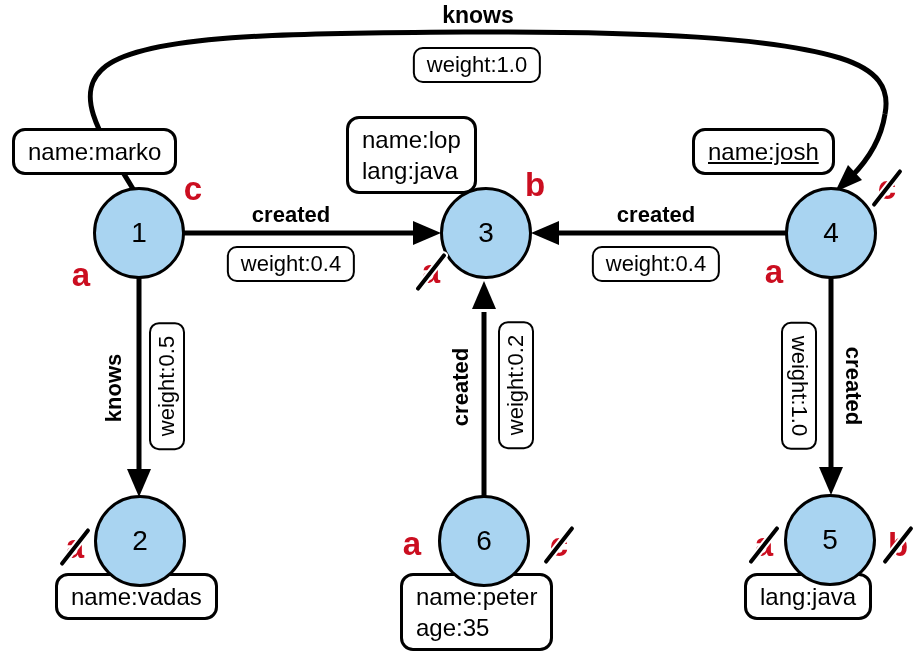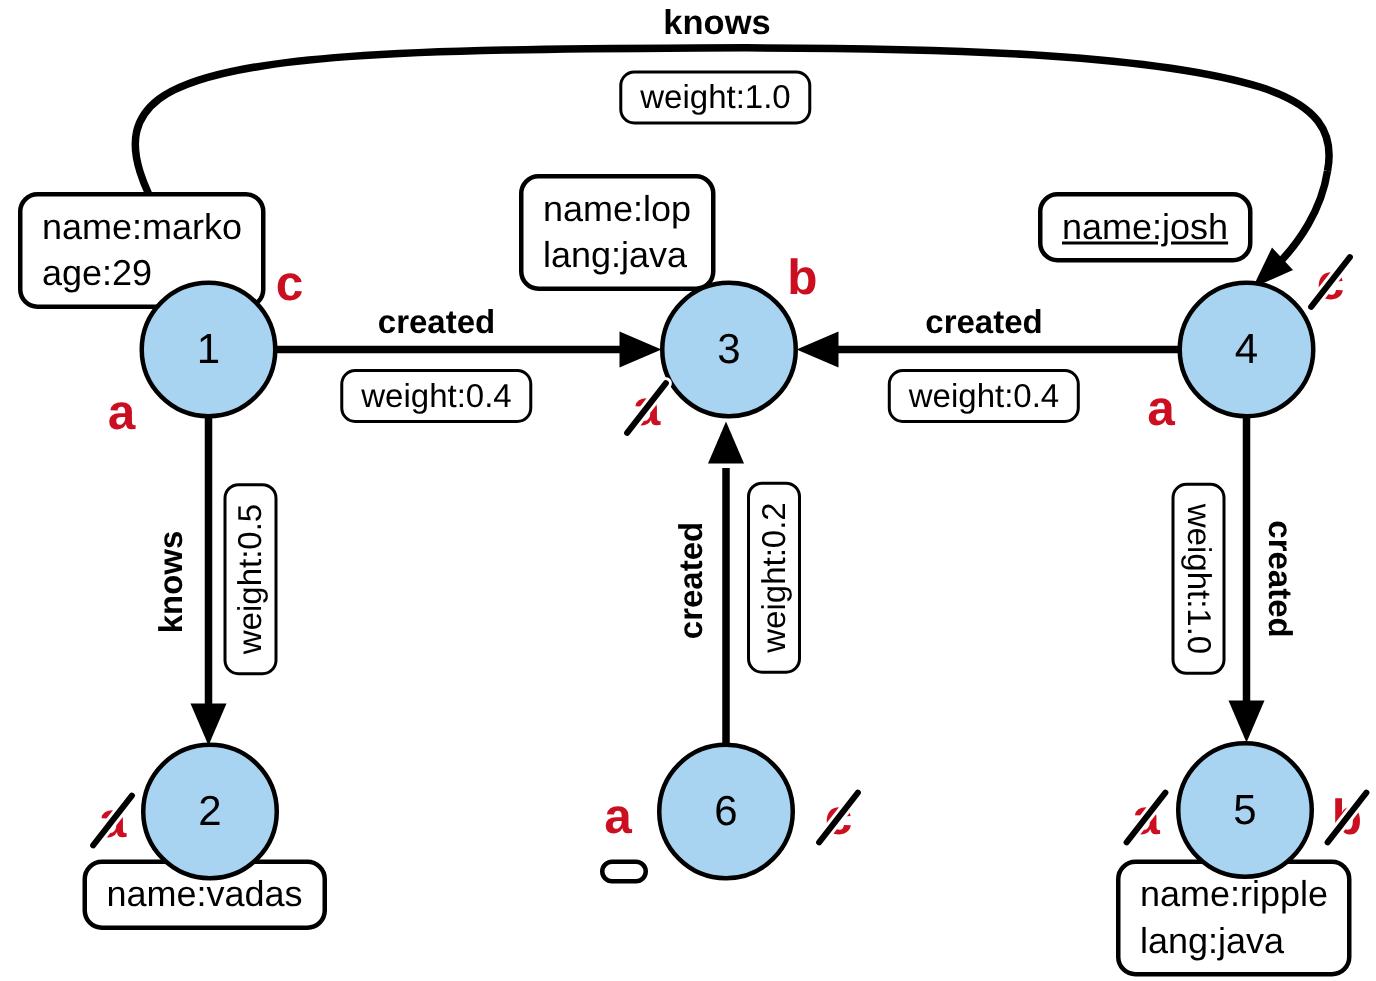--- a/index.html
+++ b/index.html
@@ -68,36 +68,36 @@
     <polygon points="484,281 472,309 496,309" fill="#000"></polygon>
 
     <path d="M831,277 L831,468" stroke="#000" stroke-width="5" fill="none"></path>
     <polygon points="831,495 819,467 843,467" fill="#000"></polygon>
 
     <path d="M135,192 C98,132 72,92 106,66 C148,35 280,33 465,32 C650,31 775,38 840,58 C878,70 890,88 885,114" stroke="#000" stroke-width="5" fill="none"></path>
   </svg>
 
   <div class="propbox" style="left:12px;top:128px;">
     <div>name:marko</div>
-    <div>age:29</div>
   </div>
   <div class="propbox" style="left:346px;top:116px;">
     <div>name:lop</div>
     <div>lang:java</div>
   </div>
   <div class="propbox" style="left:692px;top:128px;text-decoration:underline;">
     <div>name:josh</div>
   </div>
   <div class="propbox" style="left:55px;top:573px;">
     <div>name:vadas</div>
   </div>
   <div class="propbox" style="left:400px;top:573px;">
+    <div>name:peter</div>
+    <div>age:35</div>
   </div>
   <div class="propbox" style="left:744px;top:573px;">
-    <div>name:ripple</div>
     <div>lang:java</div>
   </div>
 
   <svg class="edge-layer top" width="917" height="654" viewBox="0 0 917 654">
     <path d="M885,114 C881,140 866,162 851,177" stroke="#000" stroke-width="5" fill="none"></path>
     <polygon points="835,192 862,180 848,165" fill="#000"></polygon>
   </svg>
 
   <div class="node" style="left:93px;top:187px;">
     <span>1</span>

